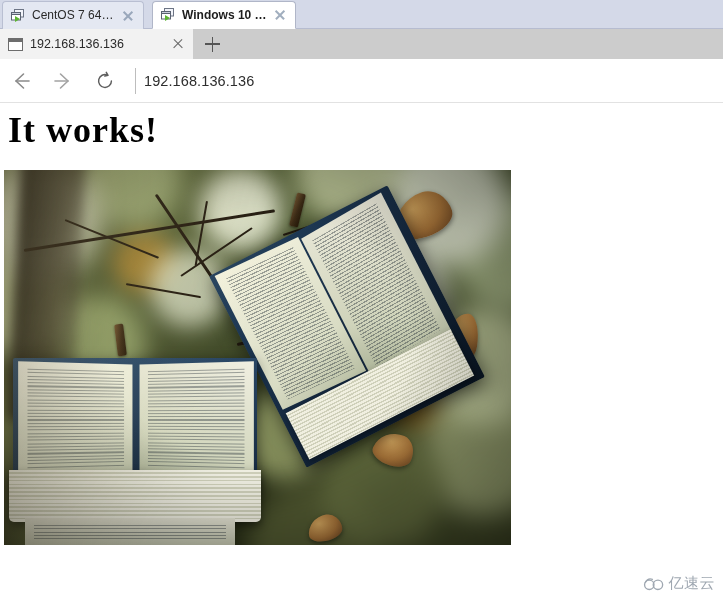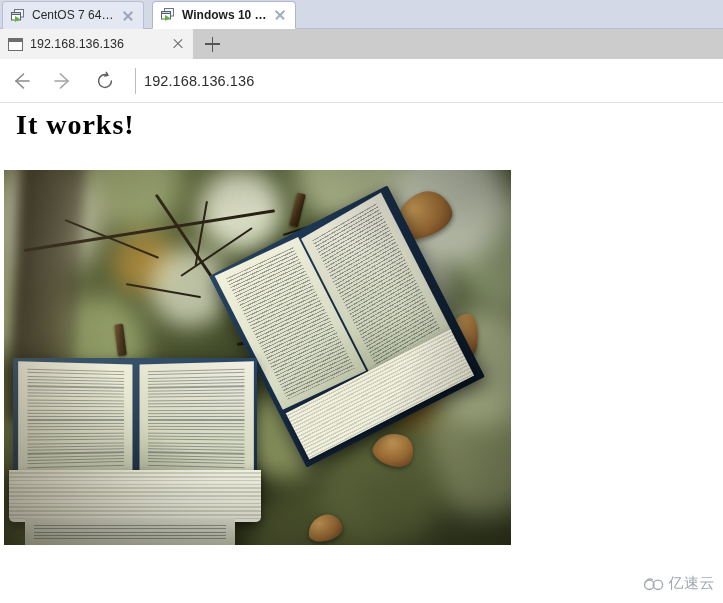--- a/index.html
+++ b/index.html
@@ -201,24 +201,24 @@
     position: absolute;
     top: 104px; left: 0;
     width: 723px;
     height: 499px;
     background: #ffffff;
     overflow: hidden;
   }
 
   .page-heading {
     position: absolute;
-    left: 16px;
+    left: 8px;
     top: 5px;
     font-family: "Liberation Serif", serif;
-    font-size: 28px;
+    font-size: 36px;
     font-weight: bold;
     color: #000000;
     letter-spacing: 1px;
     white-space: nowrap;
   }
 
   
   .photo {
     position: absolute;
     left: 4px;

